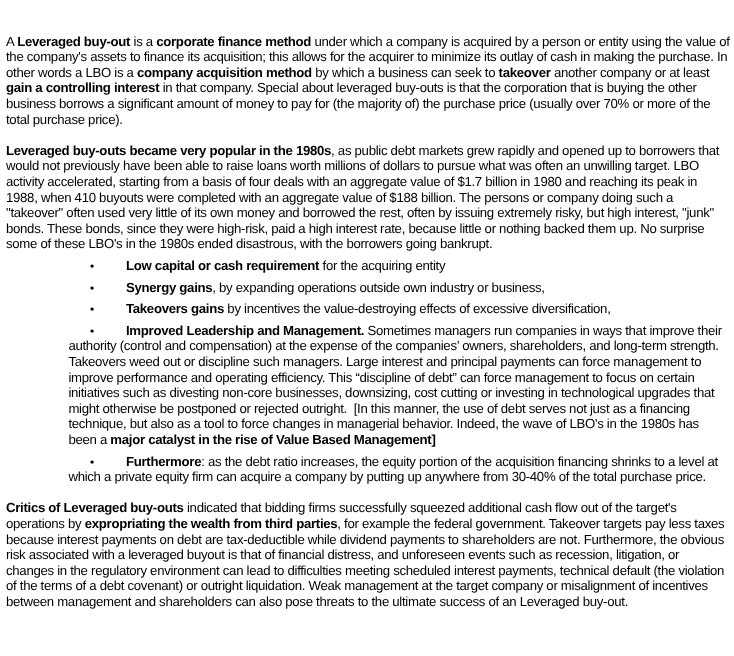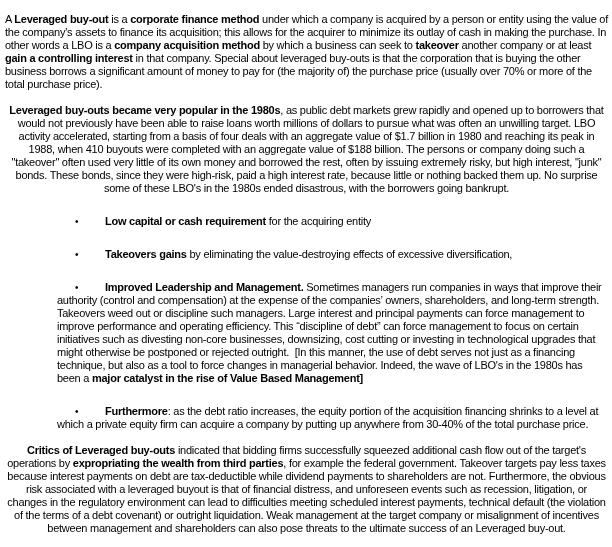--- a/index.html
+++ b/index.html
@@ -17,41 +17,42 @@
     letter-spacing: -0.25px;
     color: #000000;
   }
   .page {
     padding: 13px 4px 0 5px;
   }
   .block {
     margin: 0;
     white-space: pre-wrap;
   }
-  .gap-line { margin-top: 13px; text-align: center; }
-  .gap-item { margin-top: 20px; }
-  .gap-none { margin-top: 0; }
+  .gap-line { margin-top: 13px; }
+  .gap-item { margin-top: 5px; }
+  .gap-none { margin-top: 16px; }
   .bullet-block {
     padding-left: 52px;
     text-indent: 18px;
   }
   .bullet-block .bullet {
     display: inline-block;
     width: 30px;
     text-indent: 0;
     font-size: 10px;
   }
   b { font-weight: bold; }
 </style>
 </head>
 <body>
 
 <div class="page">
   <div id="doc">
       <div class="block gap-none"><span>A </span><b>Leveraged buy-out</b><span> is a </span><b>corporate finance method</b><span> under which a company is acquired by a person or entity using the value of the company's assets to finance its acquisition; this allows for the acquirer to minimize its outlay of cash in making the purchase. In other words a LBO is a </span><b>company acquisition method</b><span> by which a business can seek to </span><b>takeover</b><span> another company or at least </span><b>gain a controlling interest</b><span> in that company. Special about leveraged buy-outs is that the corporation that is buying the other business borrows a significant amount of money to pay for (the majority of) the purchase price (usually over 70% or more of the total purchase price).</span></div>
       <div class="block gap-line"><b>Leveraged buy-outs became very popular in the 1980s</b><span>, as public debt markets grew rapidly and opened up to borrowers that would not previously have been able to raise loans worth millions of dollars to pursue what was often an unwilling target. LBO activity accelerated, starting from a basis of four deals with an aggregate value of $1.7 billion in 1980 and reaching its peak in 1988, when 410 buyouts were completed with an aggregate value of $188 billion. The persons or company doing such a "takeover" often used very little of its own money and borrowed the rest, often by issuing extremely risky, but high interest, "junk" bonds. These bonds, since they were high-risk, paid a high interest rate, because little or nothing backed them up. No surprise some of these LBO's in the 1980s ended disastrous, with the borrowers going bankrupt.</span></div>
       <div class="block gap-item bullet-block"><span class="bullet">•</span><b>Low capital or cash requirement</b><span> for the acquiring entity</span></div>
-      <div class="block gap-item bullet-block"><span class="bullet">•</span><b>Takeovers gains</b><span> by eliminating the value-destroying effects of excessive diversification,</span></div>
+      <div class="block gap-item bullet-block"><span class="bullet">•</span><b>Synergy gains</b><span>, by expanding operations outside own industry or business,</span></div>
+      <div class="block gap-item bullet-block"><span class="bullet">•</span><b>Takeovers gains</b><span> by incentives the value-destroying effects of excessive diversification,</span></div>
       <div class="block gap-item bullet-block"><span class="bullet">•</span><b>Improved Leadership and Management.</b><span> Sometimes managers run companies in ways that improve their authority (control and compensation) at the expense of the companies’ owners, shareholders, and long-term strength. Takeovers weed out or discipline such managers. Large interest and principal payments can force management to improve performance and operating efficiency. This “discipline of debt” can force management to focus on certain initiatives such as divesting non-core businesses, downsizing, cost cutting or investing in technological upgrades that might otherwise be postponed or rejected outright.  [In this manner, the use of debt serves not just as a financing technique, but also as a tool to force changes in managerial behavior. Indeed, the wave of LBO's in the 1980s has been a </span><b>major catalyst in the rise of Value Based Management]</b></div>
       <div class="block gap-item bullet-block"><span class="bullet">•</span><b>Furthermore</b><span>: as the debt ratio increases, the equity portion of the acquisition financing shrinks to a level at which a private equity firm can acquire a company by putting up anywhere from 30-40% of the total purchase price.</span></div>
       <div class="block gap-line"><b>Critics of Leveraged buy-outs</b><span> indicated that bidding firms successfully squeezed additional cash flow out of the target's operations by </span><b>expropriating the wealth from third parties</b><span>, for example the federal government. Takeover targets pay less taxes because interest payments on debt are tax-deductible while dividend payments to shareholders are not. Furthermore, the obvious risk associated with a leveraged buyout is that of financial distress, and unforeseen events such as recession, litigation, or changes in the regulatory environment can lead to difficulties meeting scheduled interest payments, technical default (the violation of the terms of a debt covenant) or outright liquidation. Weak management at the target company or misalignment of incentives between management and shareholders can also pose threats to the ultimate success of an Leveraged buy-out.</span></div>
     </div>
 </div>
 
 </body></html>

